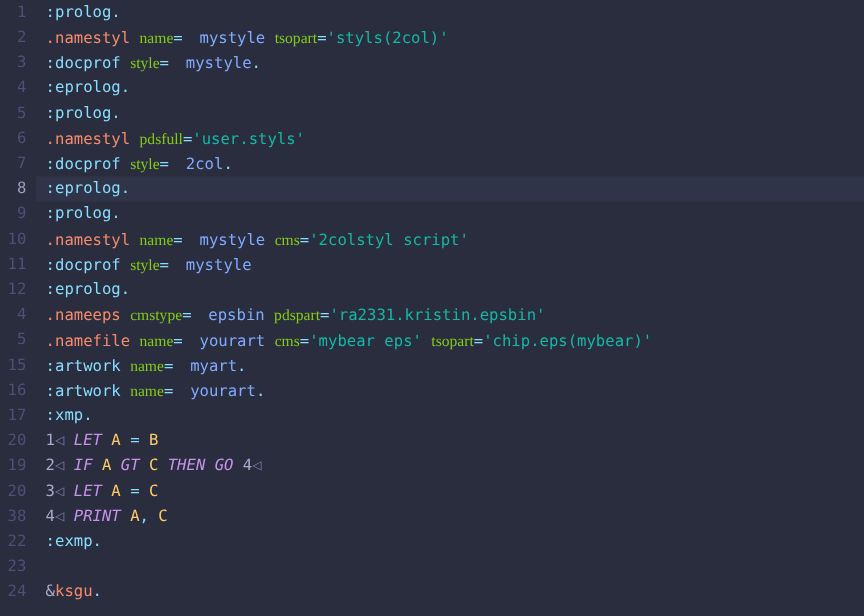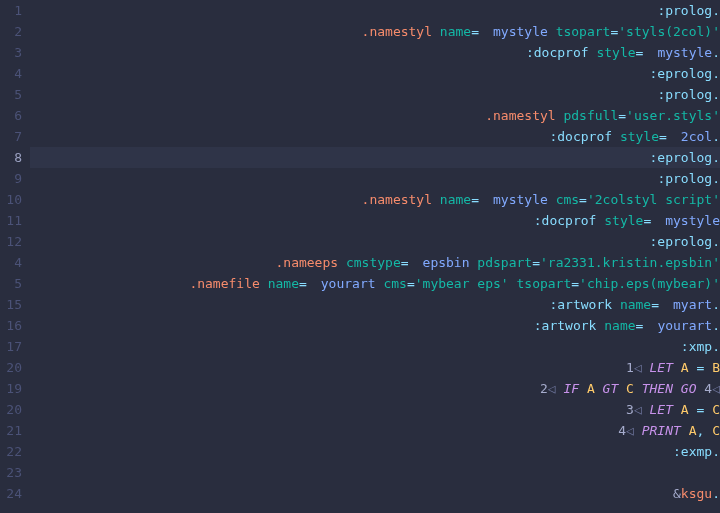--- a/index.html
+++ b/index.html
@@ -17,26 +17,26 @@
   .gutter {
     width: 30px;
     text-align: right;
     padding-right: 8px;
     color: #4b5277;
     user-select: none;
     flex-shrink: 0;
   }
   .gutter .ln { height: 21px; }
   .gutter .ln.active { color: #9aa0c0; }
-  .code { flex: 1; padding-left: 8px; white-space: pre; text-align: right; }
+  .code { flex: 1; padding-left: 8px; white-space: pre; }
   .code .line { height: 21px; }
   .code .line.hl { background: rgba(80,86,120,0.18); margin-left:-8px; padding-left:8px; margin-right:0; }
   .tok-tag   { color: #89ddff; }          
   .tok-dir   { color: #f78c6c; }          
-  .tok-attr  { color: #14b8a6; }          
+  .tok-attr  { color: #84cc16; font-family: Liberation Serif, serif; }          
   .tok-op    { color: #89ddff; }          
   .tok-ident { color: #82aaff; margin-left: 14px; }          
   .tok-str   { color: #14b8a6; }
   .tok-kw    { color: #c792ea; font-style: italic; }  
   .tok-var   { color: #ffcb6b; }          
   .tok-amp   { color: #a6accd; }
   .sym       { color: #6c739a; }          
   .plain     { color: #a6accd; }
 </style>
 </head>
@@ -57,19 +57,19 @@
       <div class="ln">11</div>
       <div class="ln">12</div>
       <div class="ln">4</div>
       <div class="ln">5</div>
       <div class="ln">15</div>
       <div class="ln">16</div>
       <div class="ln">17</div>
       <div class="ln">20</div>
       <div class="ln">19</div>
       <div class="ln">20</div>
-      <div class="ln">21</div>
+      <div class="ln">38</div>
       <div class="ln">22</div>
       <div class="ln">23</div>
       <div class="ln">24</div>
     </div>
   <div class="code"><div class="line"><span class="tok-tag">:prolog</span><span class="tok-op">.</span></div><div class="line"><span class="tok-dir">.namestyl</span><span class="plain"> </span><span class="tok-attr">name</span><span class="tok-op">=</span><span class="tok-ident">mystyle</span><span class="plain"> </span><span class="tok-attr">tsopart</span><span class="tok-op">=</span><span class="tok-str">'styls(2col)'</span></div><div class="line"><span class="tok-tag">:docprof</span><span class="plain"> </span><span class="tok-attr">style</span><span class="tok-op">=</span><span class="tok-ident">mystyle</span><span class="tok-op">.</span></div><div class="line"><span class="tok-tag">:eprolog</span><span class="tok-op">.</span></div><div class="line"><span class="tok-tag">:prolog</span><span class="tok-op">.</span></div><div class="line"><span class="tok-dir">.namestyl</span><span class="plain"> </span><span class="tok-attr">pdsfull</span><span class="tok-op">=</span><span class="tok-str">'user.styls'</span></div><div class="line"><span class="tok-tag">:docprof</span><span class="plain"> </span><span class="tok-attr">style</span><span class="tok-op">=</span><span class="tok-ident">2col</span><span class="tok-op">.</span></div><div class="line hl"><span class="tok-tag">:eprolog</span><span class="tok-op">.</span></div><div class="line"><span class="tok-tag">:prolog</span><span class="tok-op">.</span></div><div class="line"><span class="tok-dir">.namestyl</span><span class="plain"> </span><span class="tok-attr">name</span><span class="tok-op">=</span><span class="tok-ident">mystyle</span><span class="plain"> </span><span class="tok-attr">cms</span><span class="tok-op">=</span><span class="tok-str">'2colstyl script'</span></div><div class="line"><span class="tok-tag">:docprof</span><span class="plain"> </span><span class="tok-attr">style</span><span class="tok-op">=</span><span class="tok-ident">mystyle</span></div><div class="line"><span class="tok-tag">:eprolog</span><span class="tok-op">.</span></div><div class="line"><span class="tok-dir">.nameeps</span><span class="plain"> </span><span class="tok-attr">cmstype</span><span class="tok-op">=</span><span class="tok-ident">epsbin</span><span class="plain"> </span><span class="tok-attr">pdspart</span><span class="tok-op">=</span><span class="tok-str">'ra2331.kristin.epsbin'</span></div><div class="line"><span class="tok-dir">.namefile</span><span class="plain"> </span><span class="tok-attr">name</span><span class="tok-op">=</span><span class="tok-ident">yourart</span><span class="plain"> </span><span class="tok-attr">cms</span><span class="tok-op">=</span><span class="tok-str">'mybear eps'</span><span class="plain"> </span><span class="tok-attr">tsopart</span><span class="tok-op">=</span><span class="tok-str">'chip.eps(mybear)'</span></div><div class="line"><span class="tok-tag">:artwork</span><span class="plain"> </span><span class="tok-attr">name</span><span class="tok-op">=</span><span class="tok-ident">myart</span><span class="tok-op">.</span></div><div class="line"><span class="tok-tag">:artwork</span><span class="plain"> </span><span class="tok-attr">name</span><span class="tok-op">=</span><span class="tok-ident">yourart</span><span class="tok-op">.</span></div><div class="line"><span class="tok-tag">:xmp</span><span class="tok-op">.</span></div><div class="line"><span class="plain">1</span><span class="sym">◁</span><span class="plain"> </span><span class="tok-kw">LET</span><span class="plain"> </span><span class="tok-var">A</span><span class="plain"> </span><span class="tok-op">=</span><span class="plain"> </span><span class="tok-var">B</span></div><div class="line"><span class="plain">2</span><span class="sym">◁</span><span class="plain"> </span><span class="tok-kw">IF</span><span class="plain"> </span><span class="tok-var">A</span><span class="plain"> </span><span class="tok-kw">GT</span><span class="plain"> </span><span class="tok-var">C</span><span class="plain"> </span><span class="tok-kw">THEN</span><span class="plain"> </span><span class="tok-kw">GO</span><span class="plain"> </span><span class="plain">4</span><span class="sym">◁</span></div><div class="line"><span class="plain">3</span><span class="sym">◁</span><span class="plain"> </span><span class="tok-kw">LET</span><span class="plain"> </span><span class="tok-var">A</span><span class="plain"> </span><span class="tok-op">=</span><span class="plain"> </span><span class="tok-var">C</span></div><div class="line"><span class="plain">4</span><span class="sym">◁</span><span class="plain"> </span><span class="tok-kw">PRINT</span><span class="plain"> </span><span class="tok-var">A</span><span class="tok-op">,</span><span class="plain"> </span><span class="tok-var">C</span></div><div class="line"><span class="tok-tag">:exmp</span><span class="tok-op">.</span></div><div class="line">&nbsp;</div><div class="line"><span class="tok-amp">&amp;</span><span class="tok-dir">ksgu</span><span class="tok-op">.</span></div></div>
 </div>
 
 </body></html>

